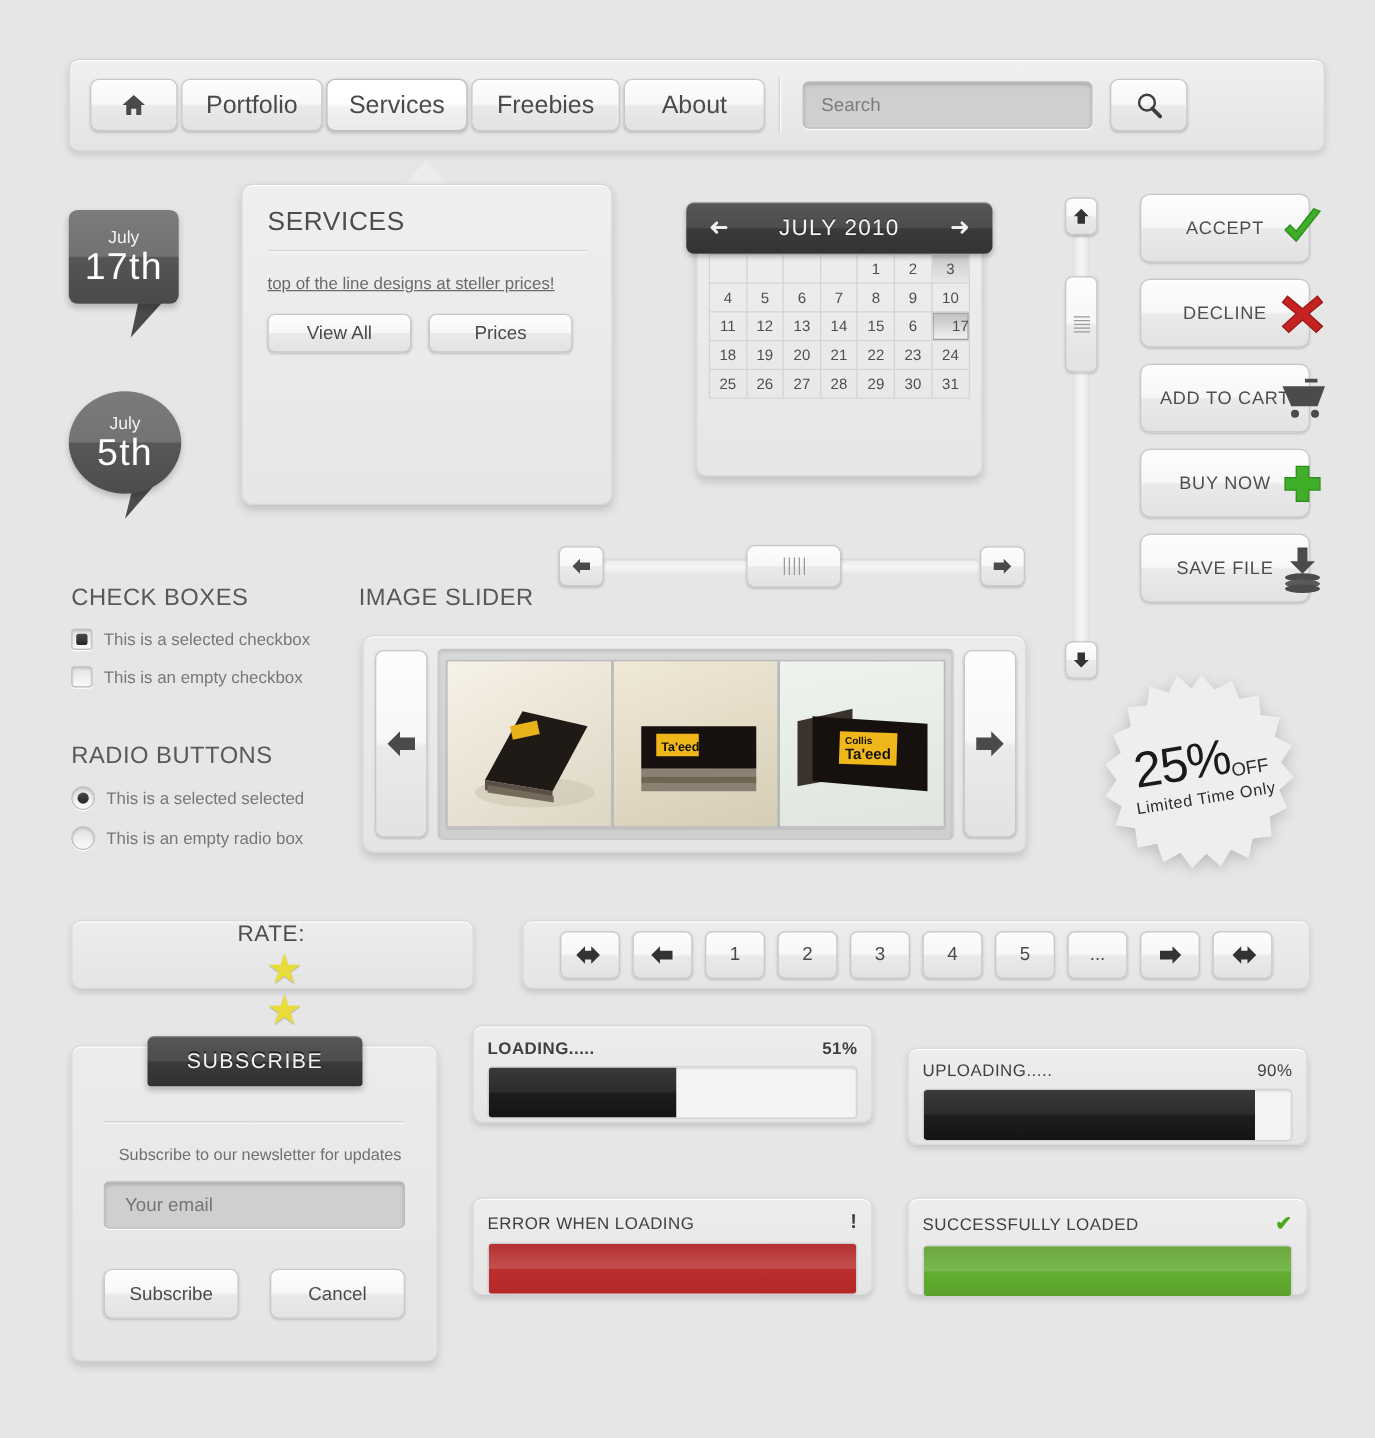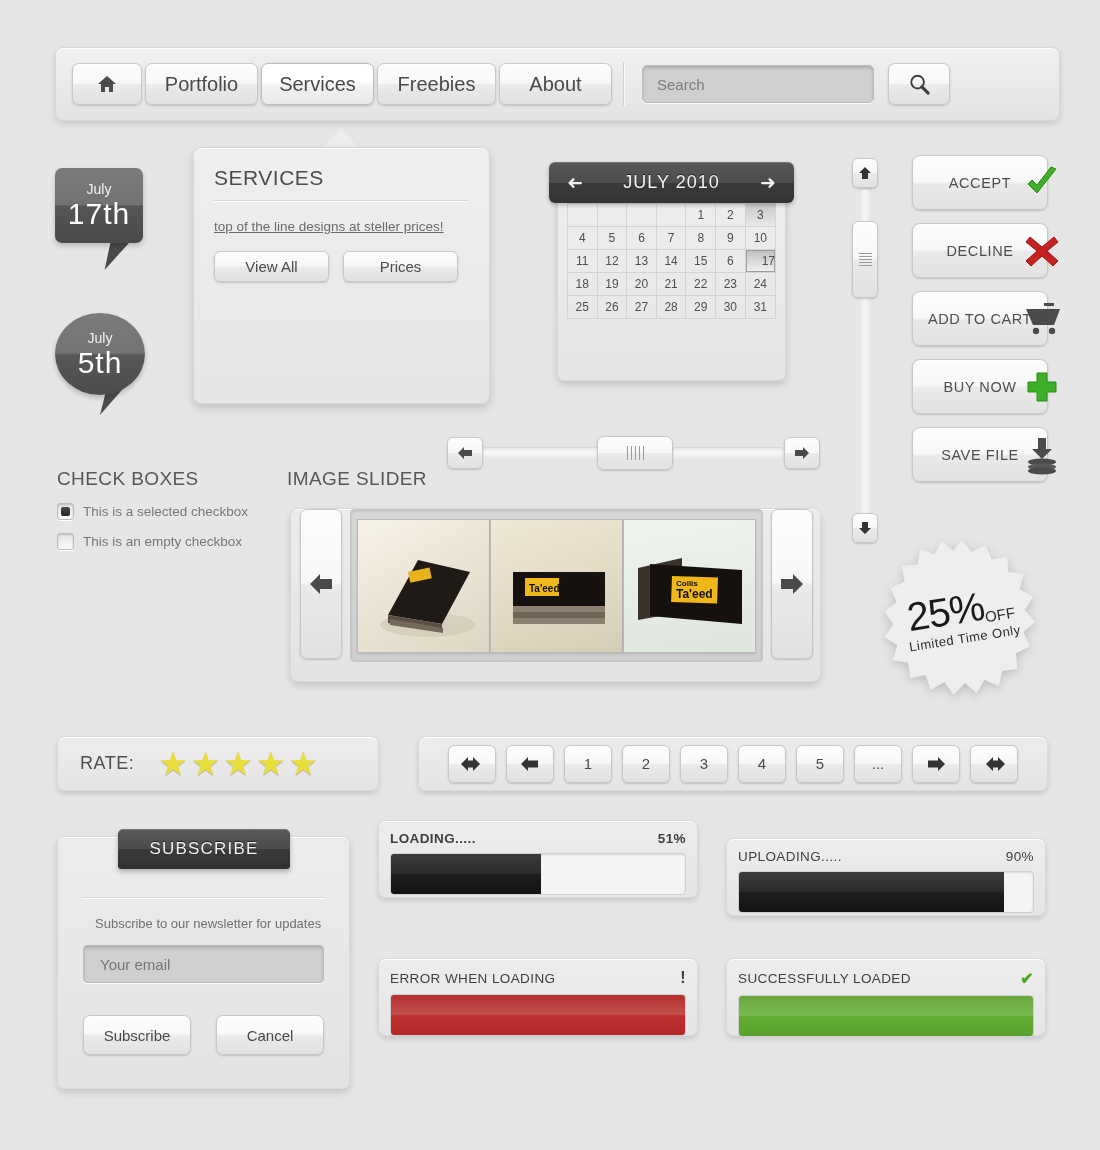--- a/index.html
+++ b/index.html
@@ -188,21 +188,21 @@
   #hslider-thumb { position:absolute; left:150px; top:-1px; width:76px; height:34px; border-radius:7px; gap:3px;}
   #hslider-thumb .grip { width:1px; height:14px; background:#9a9a9a; }
 
   
   #image-slider-title { position:absolute; left:287px; top:468px; font-size:19px; color:#585858; letter-spacing:.4px;text-align:center;}
   #image-slider {
     position:absolute; left:290px; top:508px; width:531px; height:174px;
     background:linear-gradient(to bottom,#ececec,#e4e4e4);
     border:1px solid #dadada; border-radius:9px;
     box-shadow:0 4px 7px rgba(0,0,0,.14), inset 0 1px 0 #fff;
-    display:flex; padding:0 9px;
+    display:flex; align-items:center; padding:0 9px;
   }
   .is-nav { width:42px; height:150px; border-radius:7px; flex:0 0 auto; }
   #is-frame {
     flex:1 1 auto; height:153px; margin:0 8px;
     background:linear-gradient(to bottom,#d8d8d8,#cfcfcf);
     border:1px solid #c6c6c6; border-radius:4px;
     box-shadow:inset 0 1px 3px rgba(0,0,0,.14);
     display:flex; align-items:center; justify-content:space-around; padding:0 6px;
   }
   .is-thumb { width:133px; height:134px; border:1px solid #b9b9b9; overflow:hidden; position:relative;
@@ -221,21 +221,21 @@
   #badge-off { font-size:15px; color:#2a2a2a; }
   #badge-sub { font-size:13px; color:#2b2b2b; margin-top:2px; letter-spacing:.5px;}
   #badge-line1 { display:flex; align-items:flex-end; }
 
   
   #rate-box {
     position:absolute; left:57px; top:736px; width:322px; height:55px;
     background:linear-gradient(to bottom,#ededed,#e5e5e5);
     border:1px solid #dadada; border-radius:8px;
     box-shadow:0 3px 5px rgba(0,0,0,.13), inset 0 1px 0 #fff;
-    display:flex; align-items:center; padding-left:22px;
+    display:flex; align-items:center; padding-left:22px;flex-direction:column;
   }
   #rate-label { font-size:18px; color:#4e4e4e; letter-spacing:.5px; margin-right:24px;}
   .star { font-size:33px; line-height:1; color:#e8dd3a; margin-right:3px;
      text-shadow:0 1px 1px rgba(0,0,0,.25); cursor:pointer;}
 
   
   #pagination {
     position:absolute; left:418px; top:736px; width:630px; height:55px;
     background:linear-gradient(to bottom,#ededed,#e5e5e5);
     border:1px solid #dadada; border-radius:8px;
@@ -486,20 +486,31 @@
         </div>
       <svg class="act-icon" viewBox="0 0 40 40">
         <path d="M16 3 L24 3 L24 14 L30 14 L20 24 L10 14 L16 14 Z" fill="#4b4b4b"></path>
         <ellipse cx="20" cy="27" rx="14" ry="3.4" fill="#4b4b4b"></ellipse>
         <ellipse cx="20" cy="32" rx="14" ry="3.4" fill="#5a5a5a"></ellipse>
         <ellipse cx="20" cy="36" rx="14" ry="3.4" fill="#4b4b4b"></ellipse>
       </svg>
     </div>
   </div>
 
+  <div id="radios">
+    <div class="section-title">RADIO BUTTONS</div>
+    <div class="opt-row">
+      <span class="radio on"></span>
+      <span class="opt-label">This is a selected selected</span>
+    </div>
+    <div class="opt-row">
+      <span class="radio"></span>
+      <span class="opt-label">This is an empty radio box</span>
+    </div>
+  </div>
 
   <div id="hslider">
     <div id="hslider-track"></div>
     <div class="glossy hs-btn" id="hs-left">
       <svg width="16" height="14" viewBox="0 0 16 14">
         <path d="M1 7 L7 1 L7 4 L15 4 L15 10 L7 10 L7 13 Z" fill="#4a4a4a"></path>
       </svg>
     </div>
     <div class="glossy hs-btn" id="hs-right">
       <svg width="16" height="14" viewBox="0 0 16 14">

